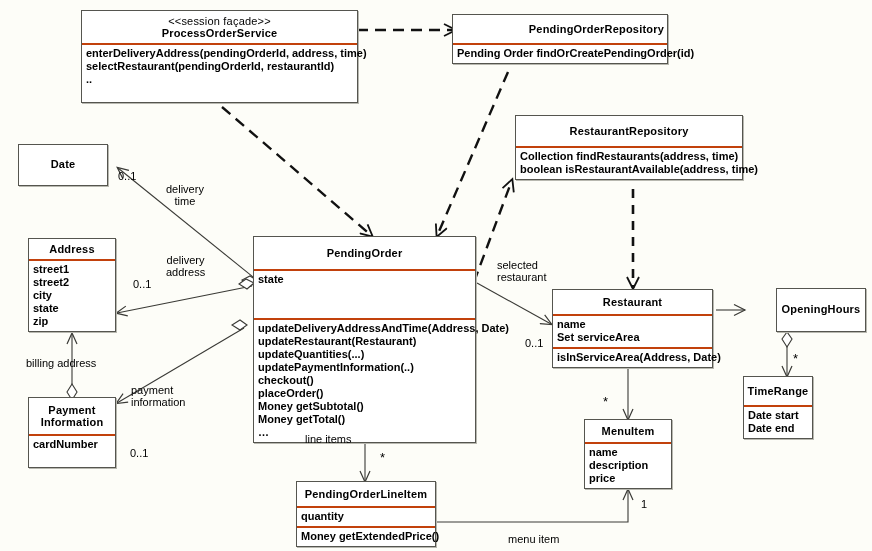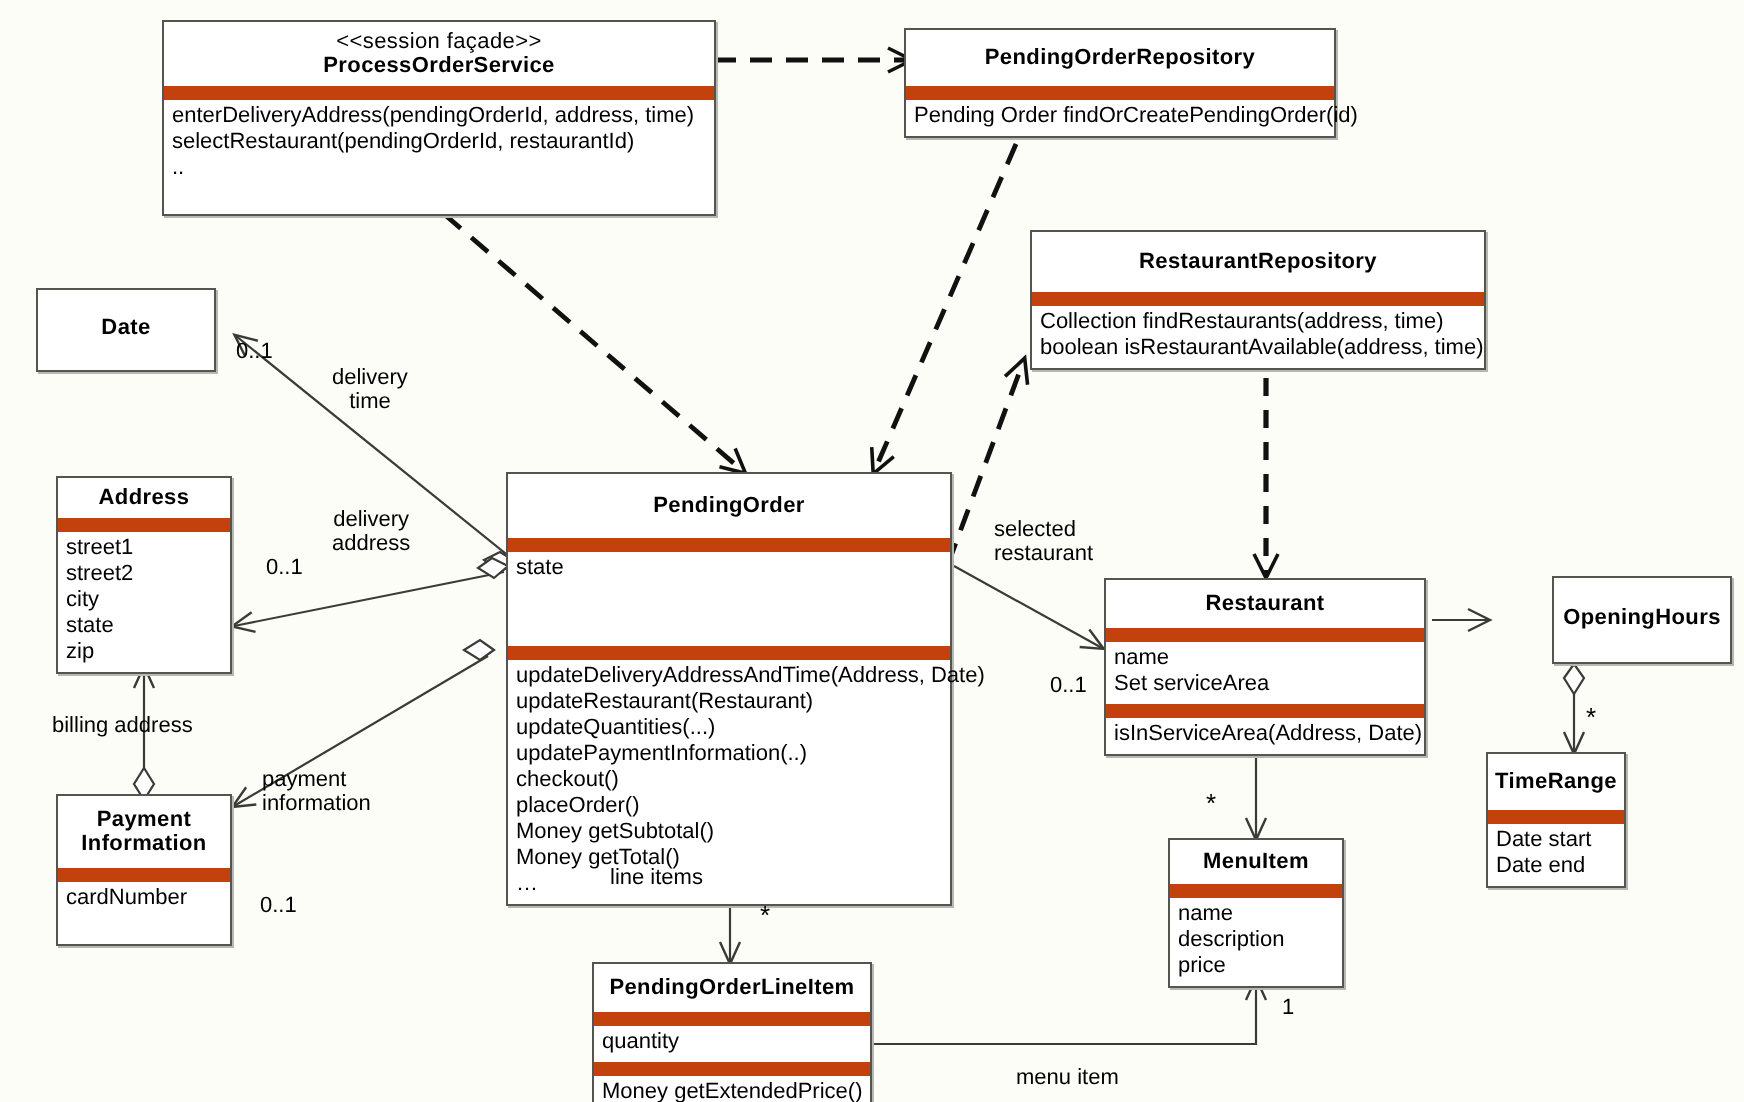--- a/index.html
+++ b/index.html
@@ -38,21 +38,22 @@
     padding: 4px 3px 4px 3px;
     line-height: 12px;
     letter-spacing: 0.2px;
   }
   .uml-head .stereo {
     font-weight: normal;
     display: block;
     font-size: 11px;
   }
   .uml-sep {
-    border-top: 7px solid #c2410c;
+    border-top: 2px solid #c2410c;
+    font-weight: bold;
   }
   .uml-comp {
     padding: 2px 4px 3px 4px;
     font-size: 11px;
     line-height: 13px;
     color: #000;
   }
   .uml-comp div {
     white-space: nowrap;
   }
@@ -143,21 +144,21 @@
       <span>ProcessOrderService</span>
     </div>
     <div class="uml-comp uml-sep" style="min-height:52px;">
       <div>enterDeliveryAddress(pendingOrderId, address, time)</div>
       <div>selectRestaurant(pendingOrderId, restaurantId)</div>
       <div>..</div>
     </div>
   </div>
 
   <div class="uml-class" style="left:452px; top:14px; width:216px;">
-    <div class="uml-head" style="padding:8px 3px;">
+    <div class="uml-head" style="padding:8px 3px;text-align:right;">
       <span>PendingOrderRepository</span>
     </div>
     <div class="uml-comp uml-sep">
       <div>Pending Order findOrCreatePendingOrder(id)</div>
     </div>
   </div>
 
   <div class="uml-class" style="left:515px; top:115px; width:228px;">
     <div class="uml-head" style="padding:9px 3px;">
       <span>RestaurantRepository</span>

